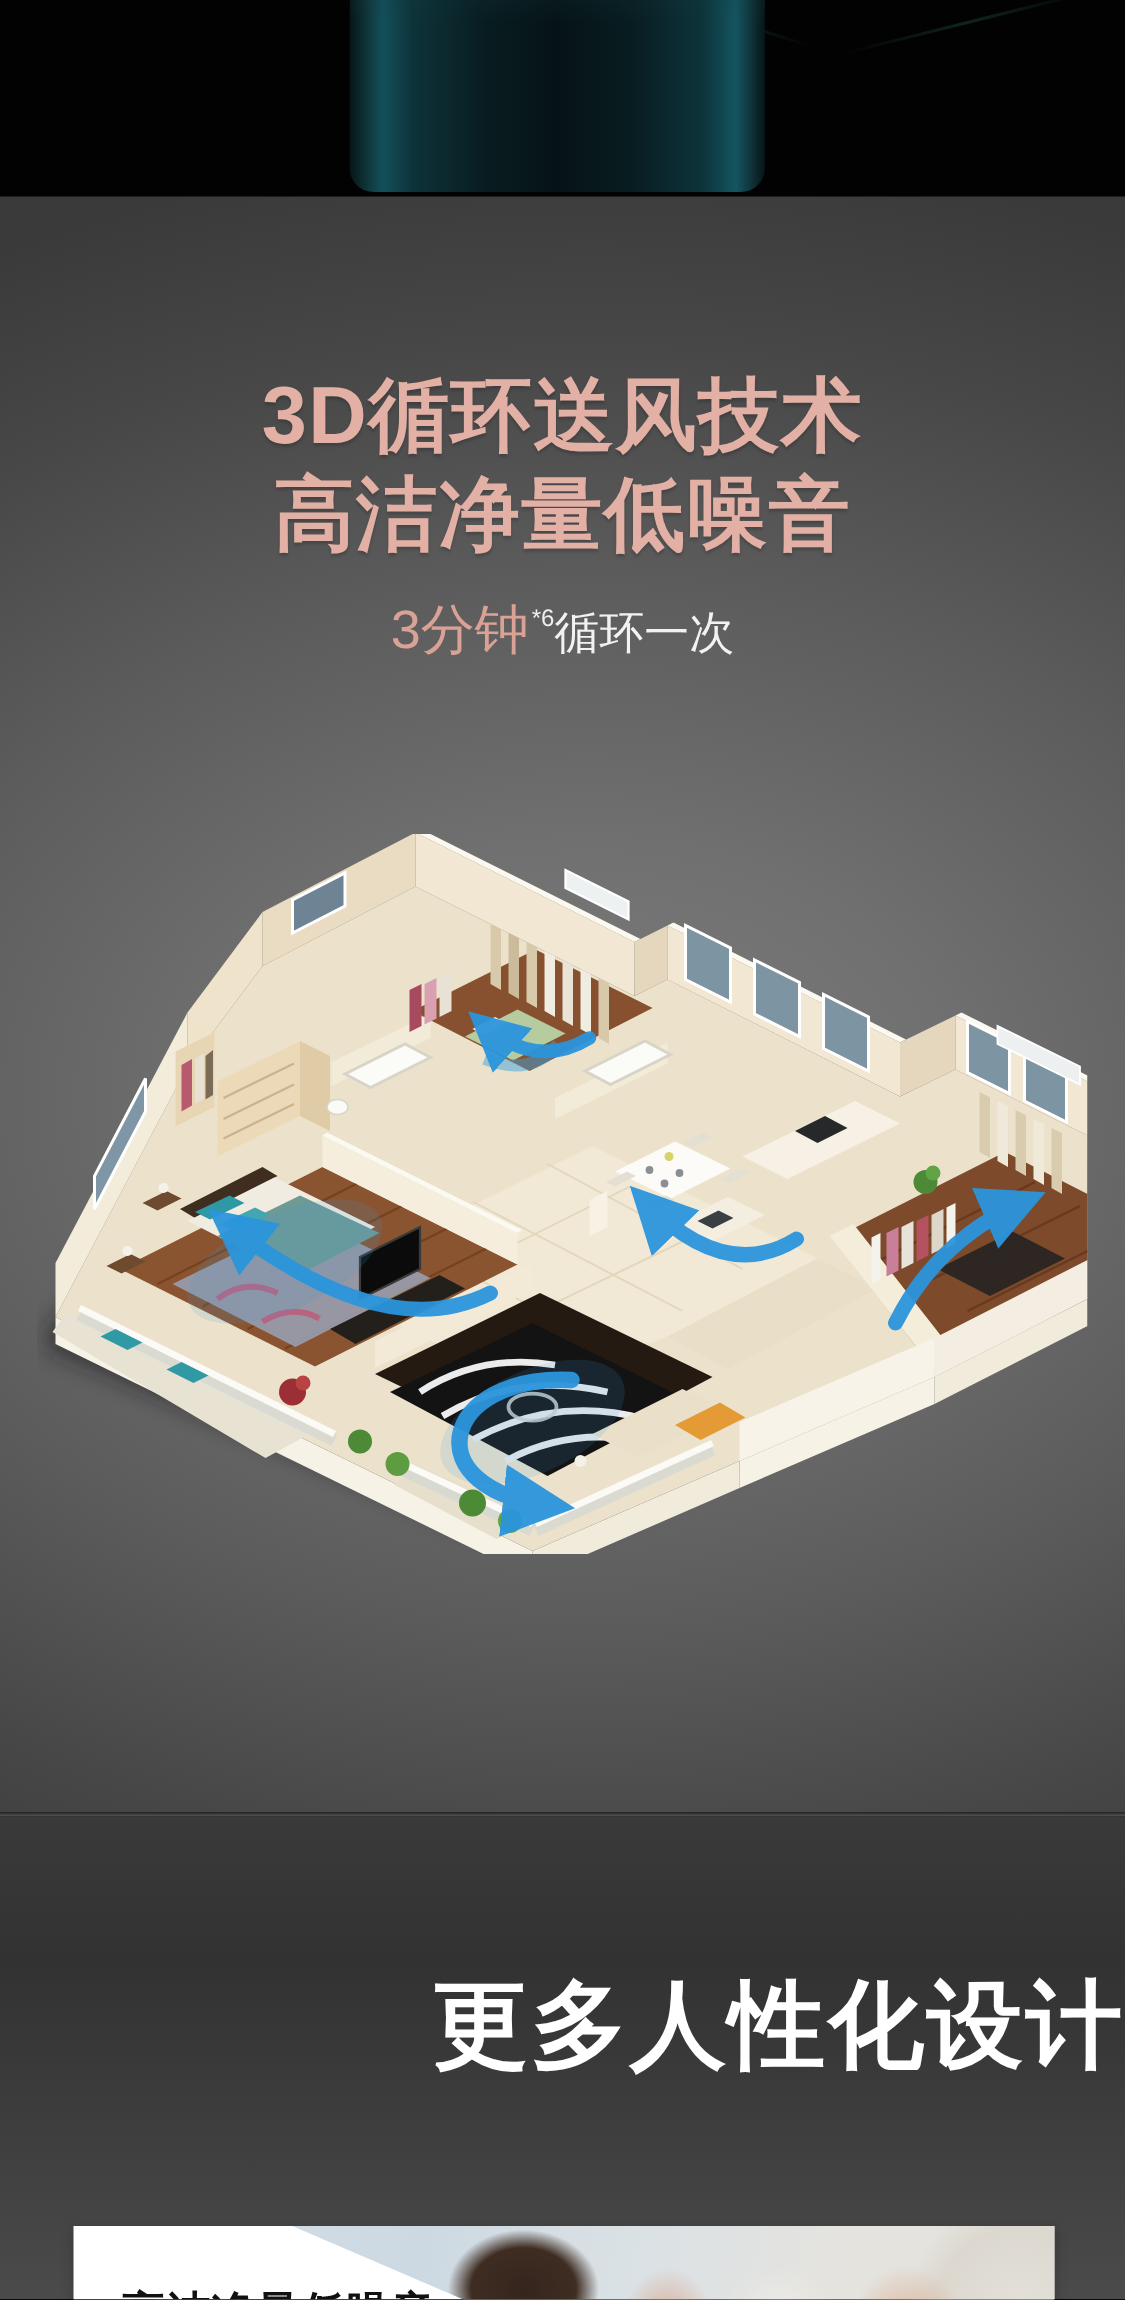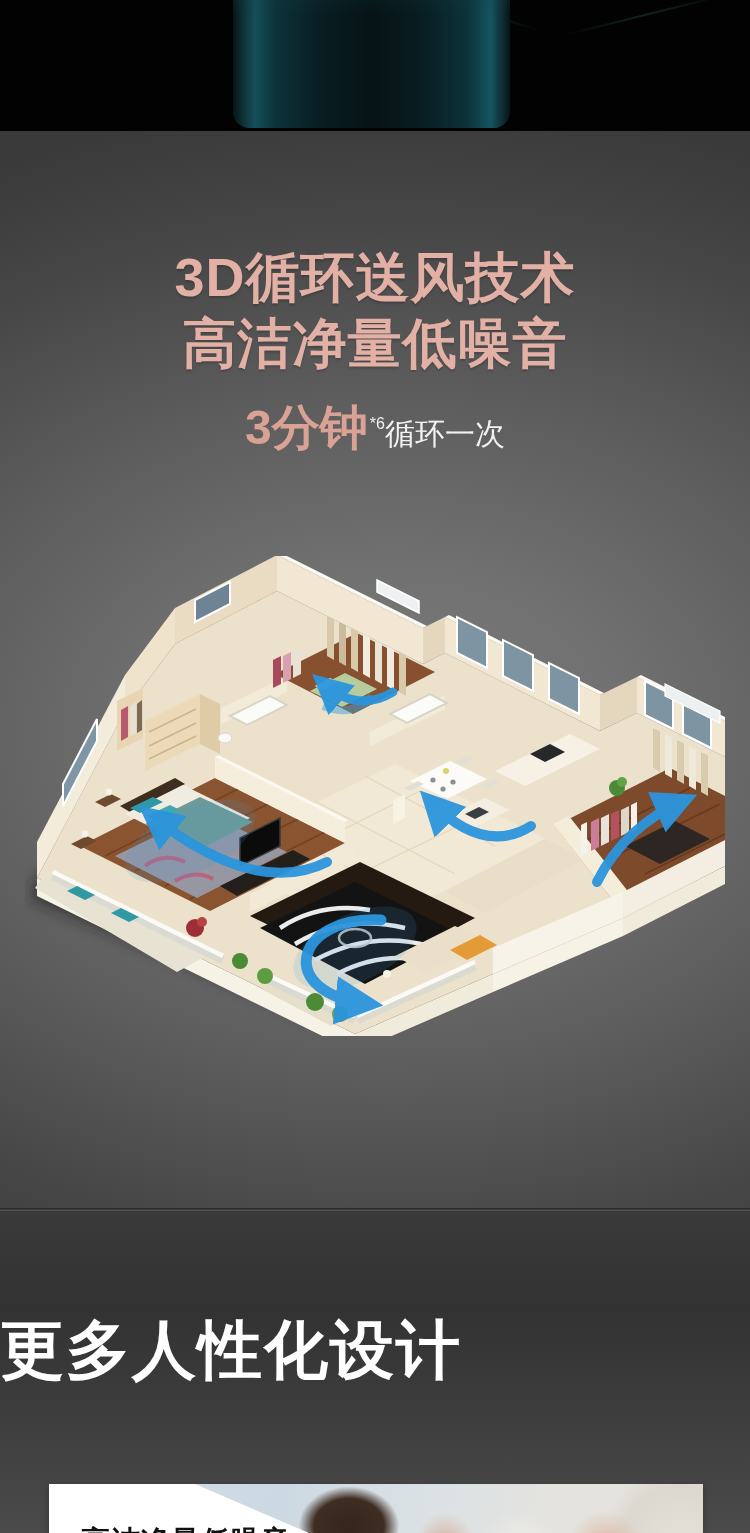--- a/index.html
+++ b/index.html
@@ -21,33 +21,33 @@
     background:linear-gradient(90deg,transparent,#1a403c,transparent);}
 
   
   .sec1{position:absolute;top:131px;left:0;width:750px;height:1077px;
     background:radial-gradient(ellipse 118% 62% at 50% 56%,
       #7d7d7d 0%, #707070 26%, #5c5c5c 52%, #474747 76%, #3a3a3a 95%);padding-left:39px;}
   .sec1 .title{position:absolute;top:113px;left:0;width:750px;text-align:center;
     font-size:54px;font-weight:bold;color:#e2b0a5;line-height:66px;letter-spacing:1px;
     text-shadow:0 2px 2px rgba(0,0,0,.18);}
   .statline{position:absolute;top:265px;left:0;width:750px;text-align:center;white-space:nowrap;}
-  .stat-value{font-size:48px;font-weight:bold;color:#d9a295;}
+  .stat-value{font-size:36px;font-weight:normal;color:#d9a295;}
   .stat-footnote{font-size:16px;color:#efefef;position:relative;top:-15px;margin-left:2px;}
   .stat-suffix{font-size:30px;color:#f2f2f2;font-weight:500;}
   .floorplan{position:absolute;left:25px;top:425px;}
 
   
   .divider{position:absolute;top:1208px;left:0;width:750px;height:3px;
     background:linear-gradient(180deg,#202020,#5a5a5a);}
 
   
   .sec2{position:absolute;top:1211px;left:0;width:750px;height:322px;
     background:linear-gradient(180deg,#3a3a3a 0%,#323232 30%,#3f3f3f 68%,#4b4b4b 100%);}
-  .sec2 .h2{position:absolute;top:96px;left:0;width:750px;text-align:left;
+  .sec2 .h2{position:absolute;top:96px;left:0;width:750px;text-align:right;
     font-size:64px;font-weight:bold;color:#ffffff;letter-spacing:2px;}
   .card{position:absolute;left:49px;top:273px;width:654px;height:120px;background:#ffffff;
     box-shadow:0 3px 8px rgba(0,0,0,.25);}
   .card-photo{position:absolute;left:0;top:0;width:654px;height:120px;
     clip-path:polygon(22.3% 0,100% 0,100% 100%,65% 100%);
     background:
       radial-gradient(70px 55px at 300px 42px, #34251d 0%, #3f2d22 50%, rgba(63,45,34,0) 72%),
       radial-gradient(58px 48px at 350px 82px, #2c1f18 0%, rgba(44,31,24,0) 70%),
       radial-gradient(46px 60px at 396px 70px, #d7a58c 0%, rgba(215,165,140,0) 70%),
       radial-gradient(62px 72px at 470px 80px, #f2efe8 0%, rgba(242,239,232,0) 75%),

